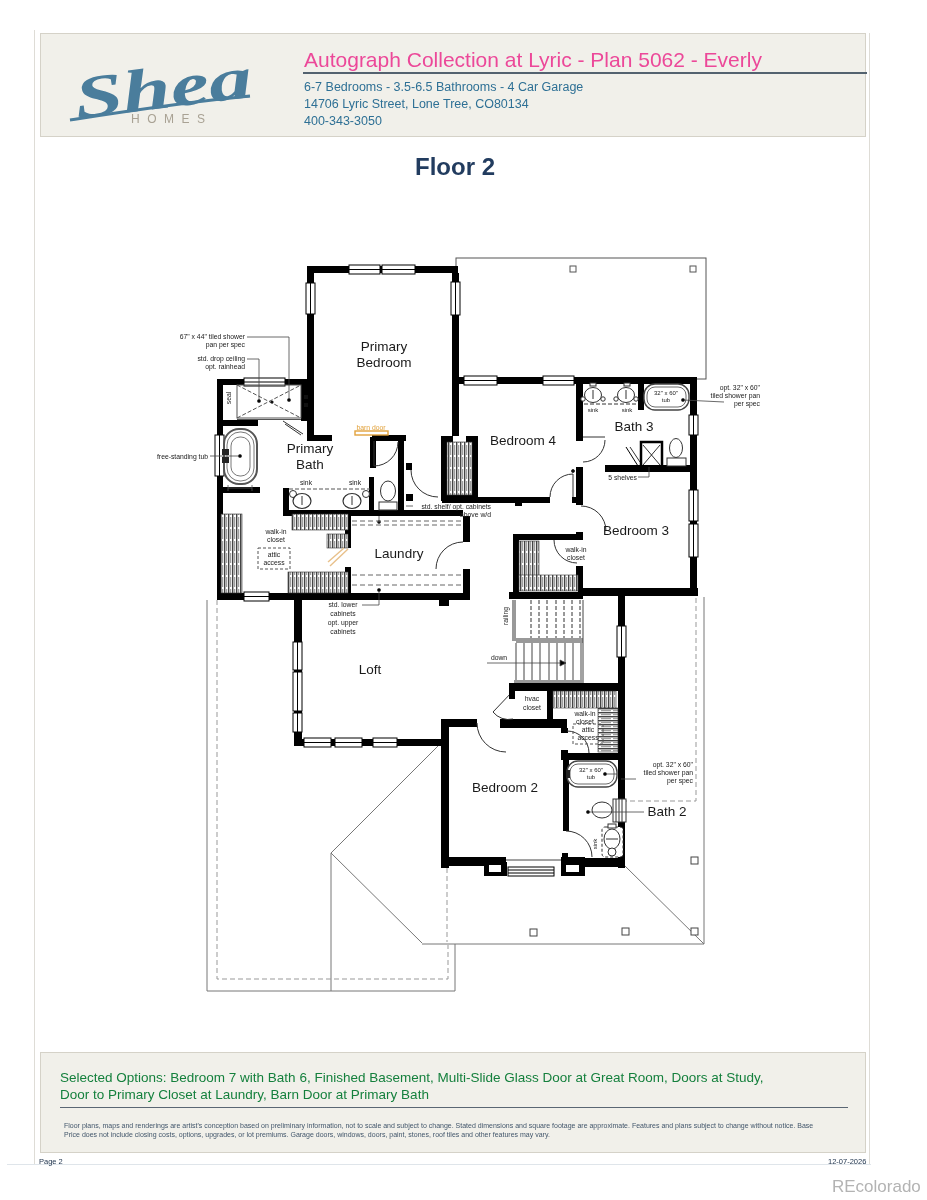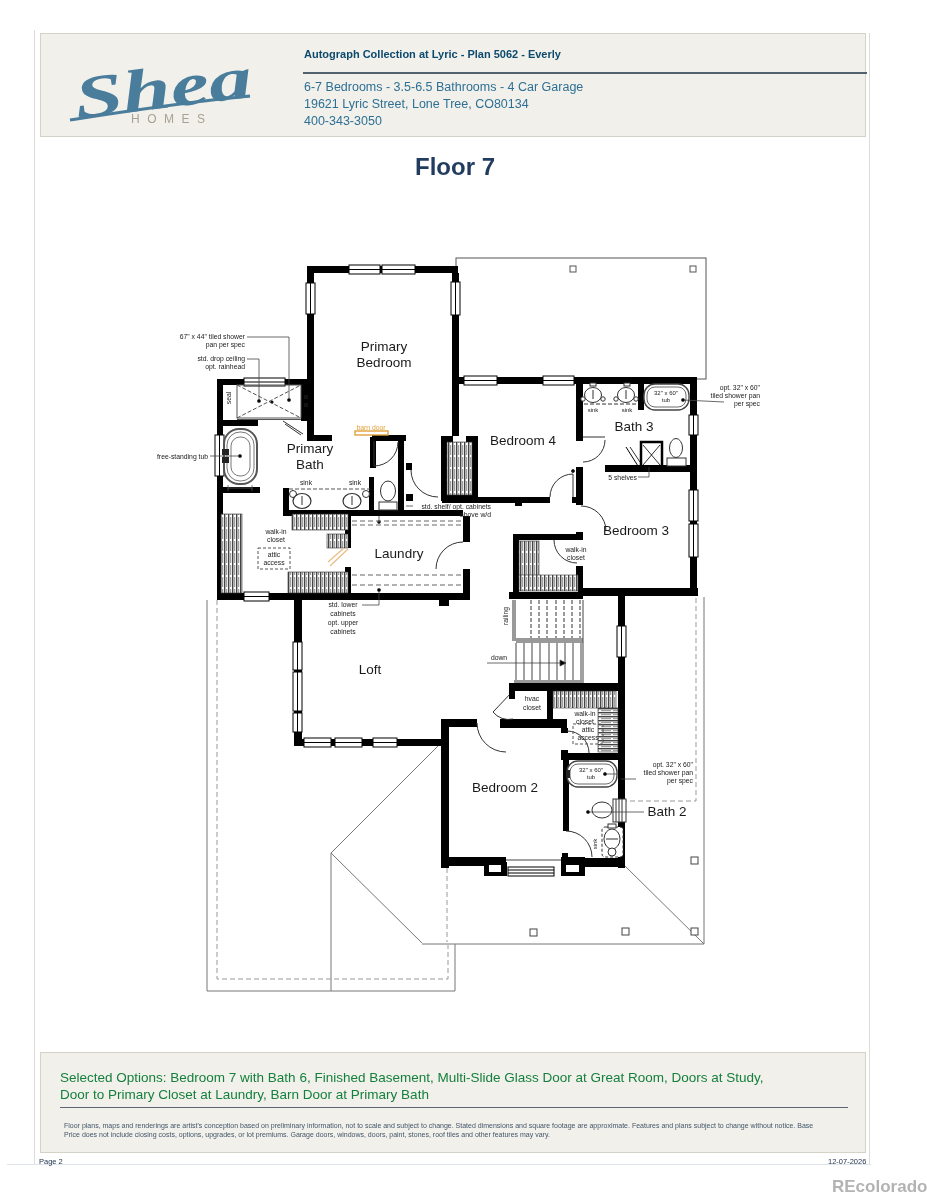--- a/index.html
+++ b/index.html
@@ -17,31 +17,31 @@
 <div class="abs" style="left:7px;top:1164px;width:864px;height:1px;background:#dfe5ea;"></div>
 
 <div class="abs" style="left:40px;top:33px;width:826px;height:104px;background:#f1f0ea;border:1px solid #d5d2c8;box-sizing:border-box;"></div>
 
 <svg class="abs" style="left:55px;top:40px;" width="240" height="95" viewBox="0 0 240 95">
   <text x="20" y="68" font-family="Liberation Serif, serif" font-style="italic" font-weight="bold" font-size="60" textLength="178" lengthAdjust="spacingAndGlyphs" fill="#4a7d9c" transform="rotate(-7 107 55)">Shea</text>
   <path d="M15 80 C 60 73, 130 62, 195 56" stroke="#4a7d9c" stroke-width="3" fill="none"></path>
   <text x="76" y="83" font-size="12" letter-spacing="7.5" fill="#a9a294">HOMES</text>
 </svg>
 
-<div class="abs" style="left:304px;top:48px;width:560px;font-weight:bold;font-size:11px;color:#0c4a6e;">Autograph Collection at Lyric - Plan 5062 - Everly</div>
+<div class="abs" style="left:304px;top:48px;width:560px;font-weight:normal;font-size:21px;color:#ec4899;">Autograph Collection at Lyric - Plan 5062 - Everly</div>
 
 <div class="abs" style="left:303px;top:72px;width:564px;height:2px;background:#53626f;"></div>
 
 <div class="abs" style="left:304px;top:80px;width:560px;font-size:12.5px;color:#2e7095;">6-7 Bedrooms - 3.5-6.5 Bathrooms - 4 Car Garage</div>
 
-<div class="abs" style="left:304px;top:97px;width:560px;font-size:12.5px;color:#2e7095;">19621 Lyric Street, Lone Tree, CO80134</div>
+<div class="abs" style="left:304px;top:97px;width:560px;font-size:12.5px;color:#2e7095;">14706 Lyric Street, Lone Tree, CO80134</div>
 
 <div class="abs" style="left:304px;top:114px;width:560px;font-size:12.5px;color:#2e7095;">400-343-3050</div>
 
-<div class="abs" style="left:355px;top:153px;width:200px;text-align:center;font-weight:bold;font-size:24px;color:#223c5f;">Floor 7</div>
+<div class="abs" style="left:355px;top:153px;width:200px;text-align:center;font-weight:bold;font-size:24px;color:#223c5f;">Floor 2</div>
 
 <svg class="abs" style="left:0;top:0;" width="927" height="1200" viewBox="0 0 927 1200">
   <defs>
     <pattern id="rods" width="4" height="12" patternUnits="userSpaceOnUse">
       <rect width="4" height="12" fill="#fff"></rect>
       <rect x="0" y="0" width="1.4" height="12" fill="#444"></rect>
       <rect x="2.2" y="1" width="1" height="10" fill="#888"></rect>
     </pattern>
     <pattern id="rodsH" width="12" height="4" patternUnits="userSpaceOnUse">
       <rect width="12" height="4" fill="#fff"></rect>
@@ -635,15 +635,15 @@
 <div class="abs" style="left:60px;top:1070px;width:780px;font-size:13.5px;line-height:16.5px;color:#15803d;">Selected Options: Bedroom 7 with Bath 6, Finished Basement, Multi-Slide Glass Door at Great Room, Doors at Study,<br>Door to Primary Closet at Laundry, Barn Door at Primary Bath</div>
 
 <div class="abs" style="left:60px;top:1107px;width:788px;height:1px;background:#5a6673;"></div>
 
 <div class="abs" style="left:64px;top:1121px;width:776px;font-size:7px;line-height:9px;color:#42566b;">Floor plans, maps and renderings are artist's conception based on preliminary information, not to scale and subject to change. Stated dimensions and square footage are approximate. Features and plans subject to change without notice. Base<br>Price does not include closing costs, options, upgrades, or lot premiums. Garage doors, windows, doors, paint, stones, roof tiles and other features may vary.</div>
 
 <div class="abs" style="left:39px;top:1157px;font-size:7.5px;color:#22364f;">Page 2</div>
 
 <div class="abs" style="left:828px;top:1157px;font-size:7.5px;color:#22364f;">12-07-2026</div>
 
-<div class="abs" style="left:832px;top:1177px;font-size:17px;color:#b3b3b3;font-weight:bold;">REcolorado</div>
+<div class="abs" style="left:832px;top:1177px;font-size:17px;color:#b3b3b3;">REcolorado</div>
 
 </div>
 
 </body></html>

